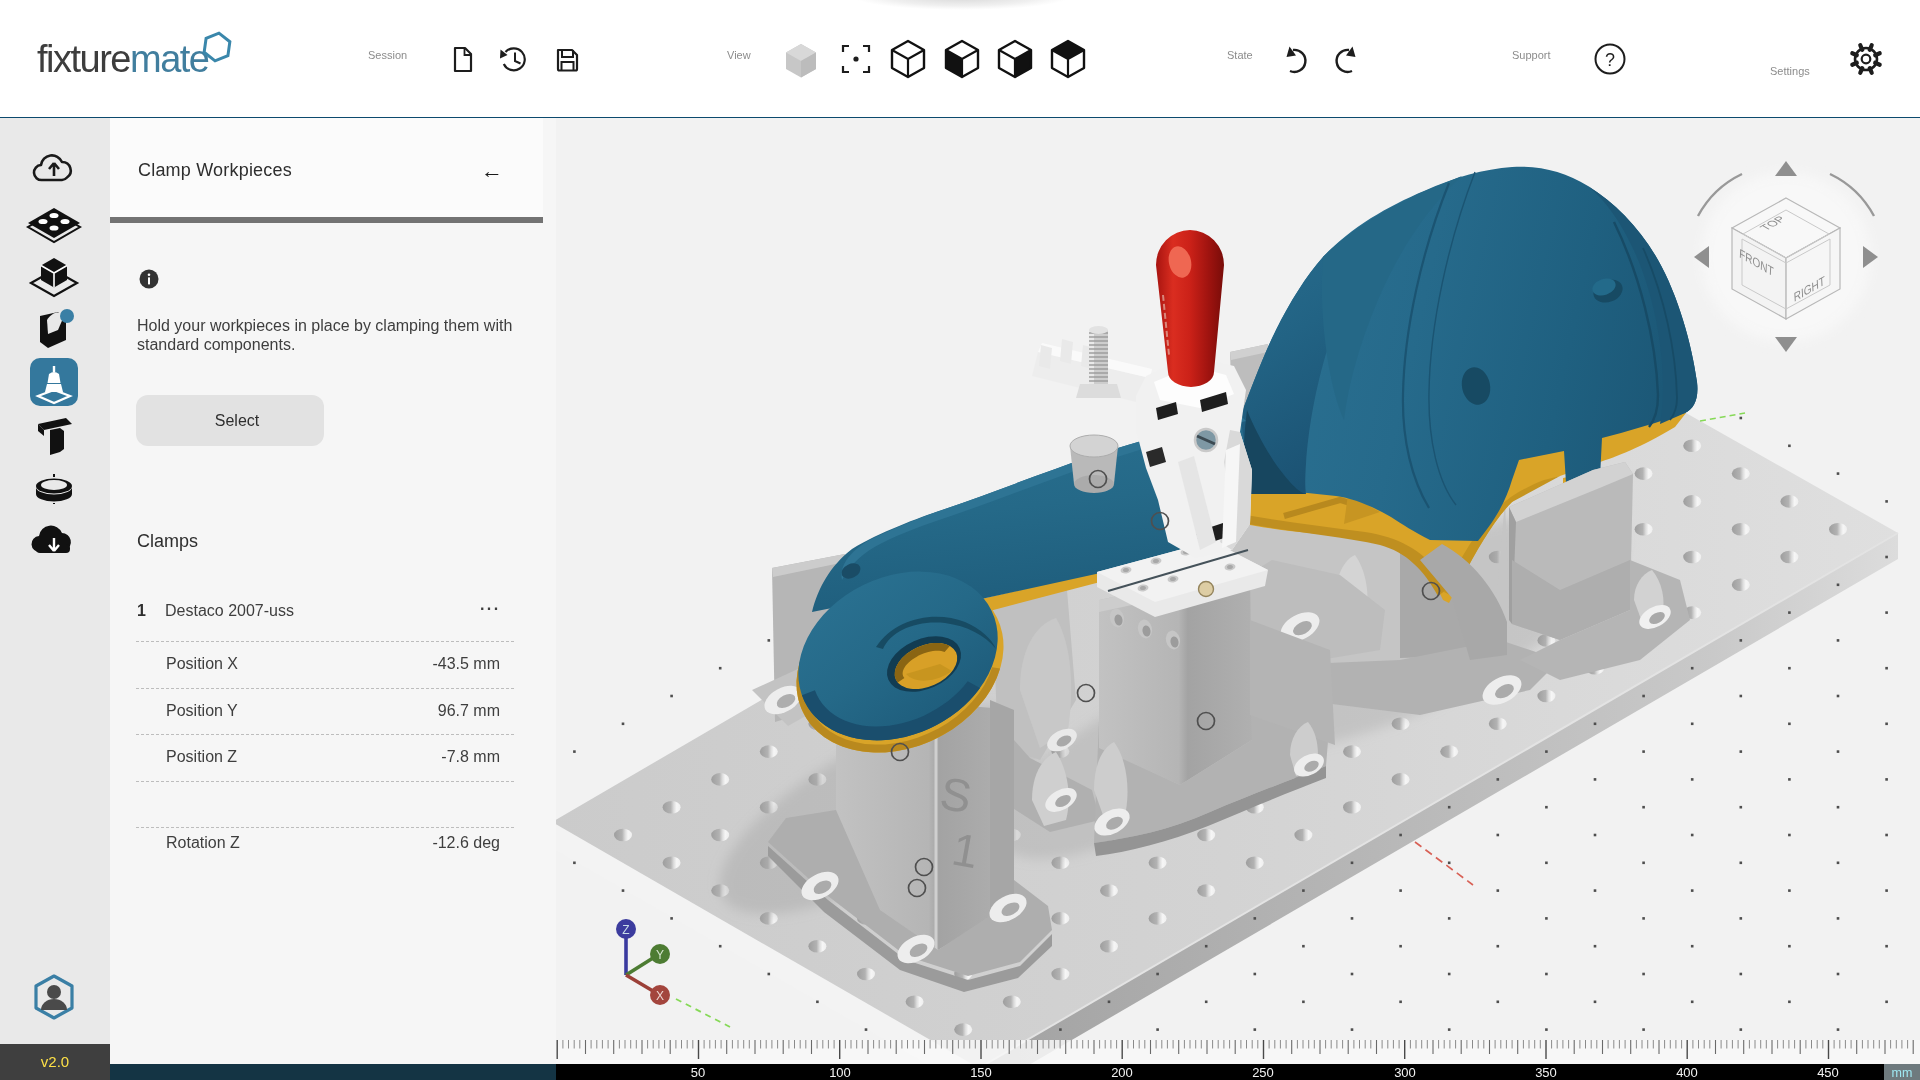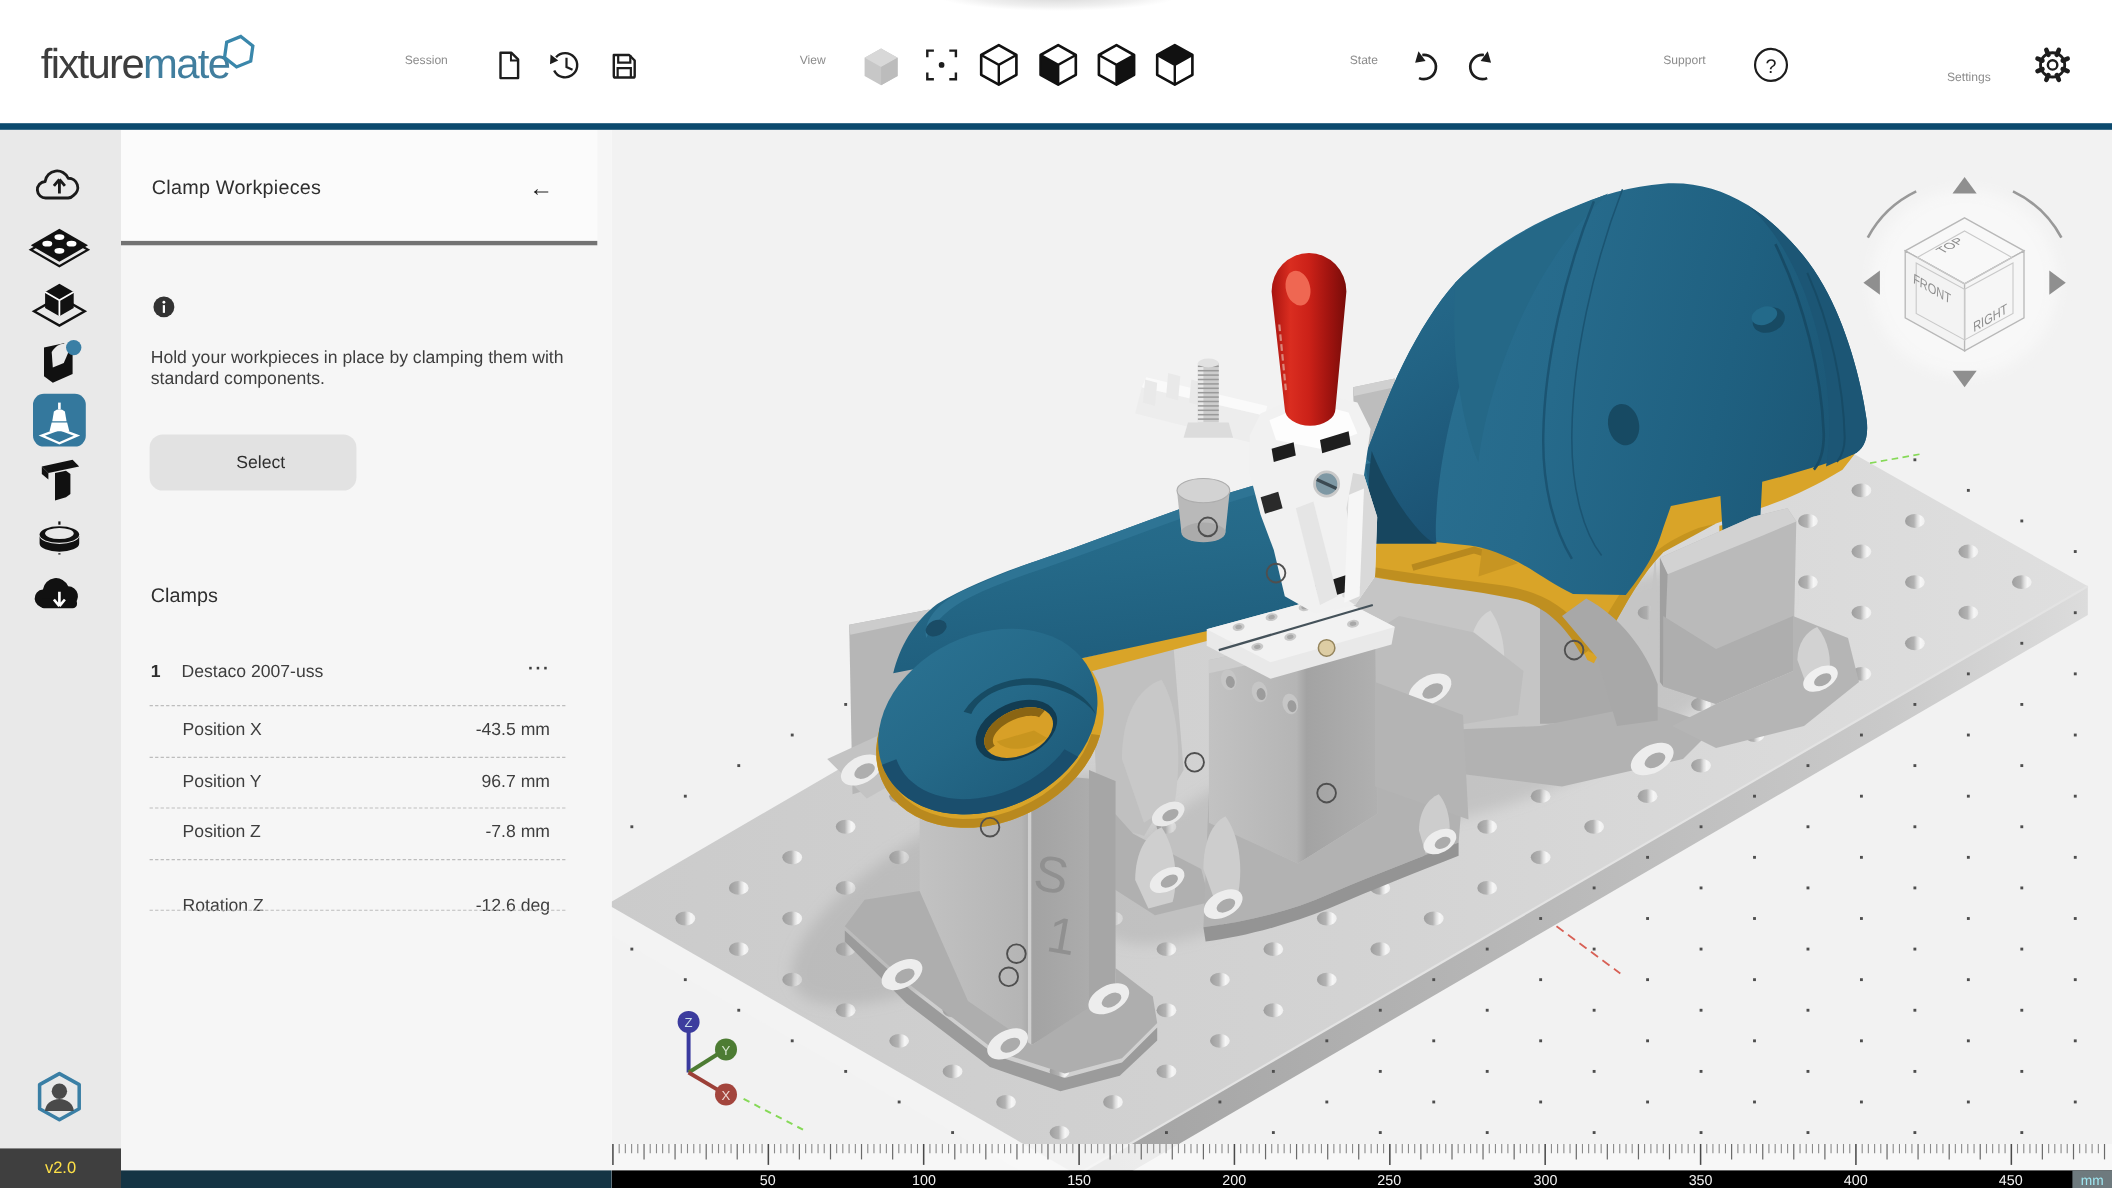--- a/index.html
+++ b/index.html
@@ -1,26 +1,26 @@
 <!DOCTYPE html>
 <html><head>
 <meta charset="utf-8">
 <style>
   * { margin:0; padding:0; box-sizing:border-box; }
   html,body { width:1920px; height:1080px; overflow:hidden; background:#fff;
     font-family:"Liberation Sans", sans-serif; }
   #topbar { position:absolute; left:0; top:0; width:1920px; height:118px; background:#fff;
-    border-bottom:6px solid #0c4a6e; z-index:5; }
+    border-bottom:1px solid #0c4a6e; z-index:5; }
   .tlabel { position:absolute; color:#8c8c8c; font-size:11px; }
   #sidebar { position:absolute; left:0; top:118px; width:110px; height:926px; background:#e9e9e9; z-index:4; }
   #vbox { position:absolute; left:0; top:1044px; width:110px; height:36px; background:#3f3f3f; color:#fde047;
      font-size:15px; text-align:center; line-height:36px; z-index:6;}
   #panel { position:absolute; left:110px; top:118px; width:446px; height:946px; background:#f6f6f6; z-index:4; }
   #phead { position:absolute; left:0px; top:0px; width:433px; height:105px; background:#fbfbfb;
-     border-bottom:4px solid #737373; }
+     border-bottom:6px solid #737373; }
   #phead h1 { position:absolute; left:28px; top:42px; font-size:18px; font-weight:normal; color:#2e2e2e; letter-spacing:0.2px;}
   #parrow { position:absolute; left:371px; top:40px; font-size:22px; color:#1a1a1a; }
   #pteal { position:absolute; left:110px; top:1064px; width:446px; height:16px; background:#143444; z-index:6; }
   #viewport { position:absolute; left:556px; top:118px; width:1364px; height:962px; background:#f2f2f2; z-index:1; }
   .ptext { position:absolute; color:#3e3e3e; font-size:16px; }
   #selectbtn { position:absolute; left:26px; top:277px; width:188px; height:51px; background:#e2e2e2;
      border-radius:12px; color:#2e2e2e; font-size:16px; text-align:center; line-height:51px;padding-left:14px; }
   .row { position:absolute; left:26px; width:378px; height:46px; color:#3e3e3e; font-size:16px; }
   .row .lab { position:absolute; left:30px; top:14px; }
   .row .val { position:absolute; right:14px; top:14px; }
@@ -170,21 +170,21 @@
   <div class="row" style="top:570px;">
       <span class="lab">Position Y</span>
       <span class="val">96.7 mm</span>
     </div>
   <div class="dash" style="top:616px;"></div>
   <div class="row" style="top:616px;">
       <span class="lab">Position Z</span>
       <span class="val">-7.8 mm</span>
     </div>
   <div class="dash" style="top:663px;"></div>
-  <div class="row" style="top:683px;text-align:center;">
+  <div class="row" style="top:702px;text-align:center;">
       <span class="lab">Rotation Z</span>
       <span class="val">-12.6 deg</span>
     </div>
   <div class="dash" style="top:709px;"></div>
 </div>
 <div id="pteal"></div>
 
 <div id="viewport">
   <svg id="scene" style="position:absolute;left:0;top:0;" width="1364" height="962" viewBox="556 118 1364 962">
       <defs>

